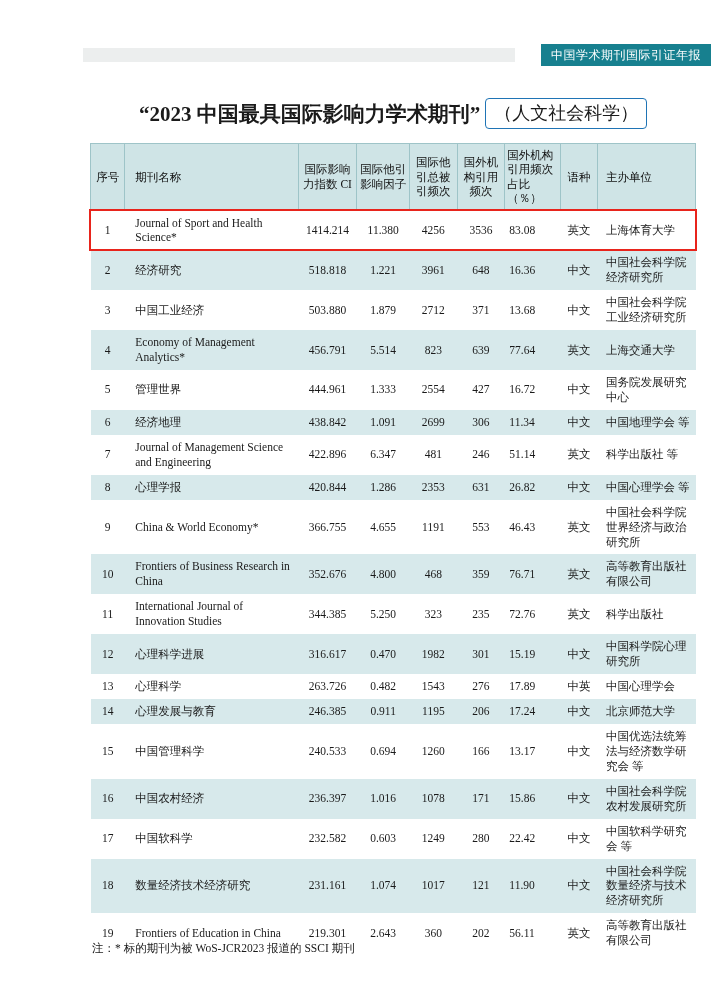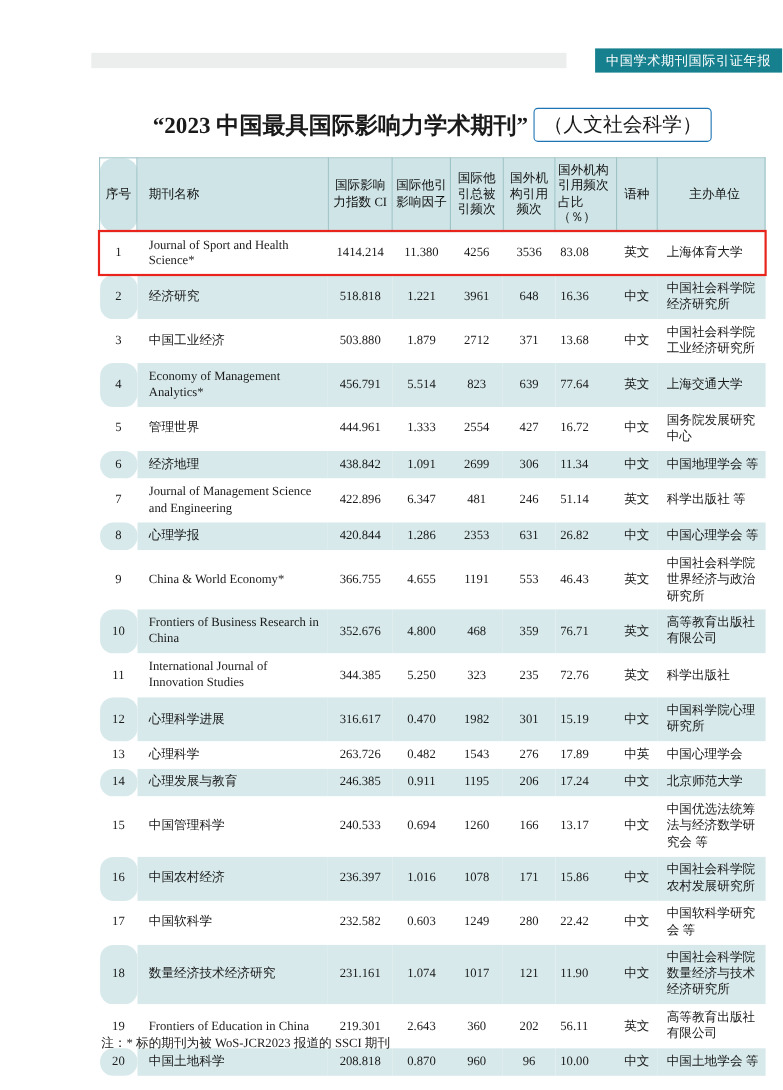--- a/index.html
+++ b/index.html
@@ -124,21 +124,21 @@
   }
   table.main tbody tr.odd td {
     background: #ffffff;
   }
   table.main tbody tr.even td {
     background: #d7e9eb;
   }
   table.main tbody tr.highlight td {
     background: #ffffff;
   }
-  .c-no { width: 30px; text-align: center; border-radius: 12px; }
+  .c-no { width: 30px; text-align: center; }
   .c-name { width: 192px; text-align: left; padding-left: 10px !important; }
   .c-ci { width: 52px; text-align: center; }
   .c-if { width: 48px; text-align: center; }
   .c-tc { width: 44px; text-align: center; }
   .c-oc { width: 44px; text-align: center; }
   .c-pct { width: 52px; text-align: left; }
   .c-lang { width: 34px; text-align: center; }
   .c-org { width: 110px; text-align: left; padding-left: 8px !important; }
   .row-highlight-box {
     position: absolute;
@@ -179,21 +179,21 @@
     <thead>
       <tr>
         <th class="c-no">序号</th>
         <th class="c-name" style="text-align:left;">期刊名称</th>
         <th class="c-ci">国际影响力指数 CI</th>
         <th class="c-if">国际他引影响因子</th>
         <th class="c-tc">国际他引总被引频次</th>
         <th class="c-oc">国外机构引用频次</th>
         <th class="c-pct">国外机构引用频次占比（％）</th>
         <th class="c-lang">语种</th>
-        <th class="c-org" style="text-align:center;">主办单位</th>
+        <th class="c-org" style="">主办单位</th>
       </tr>
     </thead>
     <tbody>
       <tr class="odd highlight">
         <td class="c-no">1</td>
         <td class="c-name">Journal of Sport and Health Science*</td>
         <td class="c-ci">1414.214</td>
         <td class="c-if">11.380</td>
         <td class="c-tc">4256</td>
         <td class="c-oc">3536</td>
@@ -392,31 +392,20 @@
         <td class="c-no">19</td>
         <td class="c-name">Frontiers of Education in China</td>
         <td class="c-ci">219.301</td>
         <td class="c-if">2.643</td>
         <td class="c-tc">360</td>
         <td class="c-oc">202</td>
         <td class="c-pct">56.11</td>
         <td class="c-lang">英文</td>
         <td class="c-org">高等教育出版社有限公司</td>
       </tr>
-      <tr class="even">
-        <td class="c-no">20</td>
-        <td class="c-name">中国土地科学</td>
-        <td class="c-ci">208.818</td>
-        <td class="c-if">0.870</td>
-        <td class="c-tc">960</td>
-        <td class="c-oc">96</td>
-        <td class="c-pct">10.00</td>
-        <td class="c-lang">中文</td>
-        <td class="c-org">中国土地学会 等</td>
-      </tr>
     </tbody>
   </table>
 
   <div class="row-highlight-box" style="top: 209px; left: 52px; width: 608px; height: 42.375px;"></div>
 
   <div class="note">注：* 标的期刊为被 WoS-JCR2023 报道的 SSCI 期刊</div>
 
 </div>
 
 </body></html>

